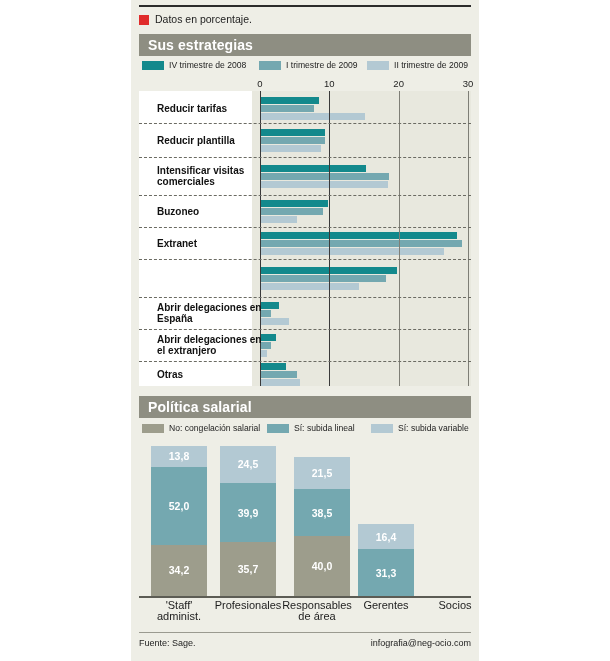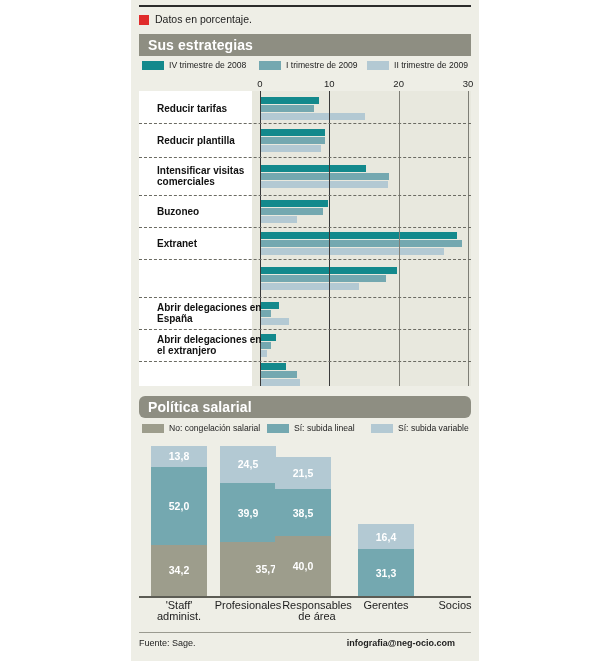--- a/index.html
+++ b/index.html
@@ -93,21 +93,21 @@
   }
   .catlabels{position:absolute;left:8px;top:600px;width:332px;height:26px;}
   .catlabels div{
     position:absolute;top:0;width:72px;text-align:center;
     font-size:11px;color:#1d1d1d;line-height:10.5px;transform:translateX(-50%);
   }
 
   
   .footline{position:absolute;left:8px;top:632px;width:332px;height:1px;background:#9a9a90;}
   .src{position:absolute;left:8px;top:638px;font-size:9px;color:#1d1d1d;}
-  .mail{position:absolute;right:24px;top:638px;font-size:9px;color:#1d1d1d;font-weight:bold;}
+  .mail{position:absolute;right:8px;top:638px;font-size:9px;color:#1d1d1d;}
 </style>
 </head>
 <body>
 
 <div id="root">
   <div class="panel">
 
     <div class="topline"></div>
 
     <div class="note">
@@ -178,27 +178,28 @@
           <div class="rowlabel" style="top: 206px; height: 32px;">Abrir delegaciones en España</div>
           <div class="bar s0" style="left: 122px; top: 210.5px; width: 18.0267px;"></div>
           <div class="bar s1" style="left: 122px; top: 218.5px; width: 10.4px;"></div>
           <div class="bar s2" style="left: 122px; top: 226.5px; width: 28.4267px;"></div>
           <div class="rowsep" style="top: 238px;"></div>
           <div class="rowlabel" style="top: 238px; height: 32px;">Abrir delegaciones en el extranjero</div>
           <div class="bar s0" style="left: 122px; top: 242.5px; width: 15.2533px;"></div>
           <div class="bar s1" style="left: 122px; top: 250.5px; width: 10.4px;"></div>
           <div class="bar s2" style="left: 122px; top: 258.5px; width: 5.54667px;"></div>
           <div class="rowsep" style="top: 270px;"></div>
+          <div class="rowlabel" style="top: 270px; height: 27px;">Otras</div>
           <div class="bar s0" style="left: 122px; top: 272px; width: 24.96px;"></div>
           <div class="bar s1" style="left: 122px; top: 280px; width: 36.0533px;"></div>
           <div class="bar s2" style="left: 122px; top: 288px; width: 38.8267px;"></div>
         </div>
     </div>
 
-    <div class="sect-bar" style="top:396px;border-radius:6px;">
+    <div class="sect-bar" style="top:396px;">
       <span>Política salarial</span>
     </div>
     <div class="legend" id="legend2" style="top:421px;">
         <div class="li" style="position: absolute; left: 3px; align-items: center;">
           <span class="sw" style="background: rgb(157, 157, 140);"></span>
           <span class="lb">No: congelación salarial</span>
         </div>
         <div class="li" style="position: absolute; left: 128px;">
           <span class="sw" style="background: rgb(116, 168, 176);"></span>
           <span class="lb">Sí: subida lineal</span>
@@ -222,25 +223,25 @@
             <span>34,2</span>
           </div>
         </div>
         <div class="scol" style="left: 81px;">
           <div class="seg a" style="height: 36.75px;">
             <span>24,5</span>
           </div>
           <div class="seg b" style="height: 59.85px;">
             <span>39,9</span>
           </div>
-          <div class="seg c" style="height: 53.55px; justify-content: flex-end;">
+          <div class="seg c" style="height: 53.55px;">
             <span>35,7</span>
           </div>
         </div>
-        <div class="scol" style="left: 136px;">
+        <div class="scol" style="left: 155px;">
           <div class="seg a" style="height: 32.25px;">
             <span>21,5</span>
           </div>
           <div class="seg b" style="height: 47px;">
             <span>38,5</span>
           </div>
           <div class="seg c" style="height: 60px;">
             <span>40,0</span>
           </div>
         </div>

